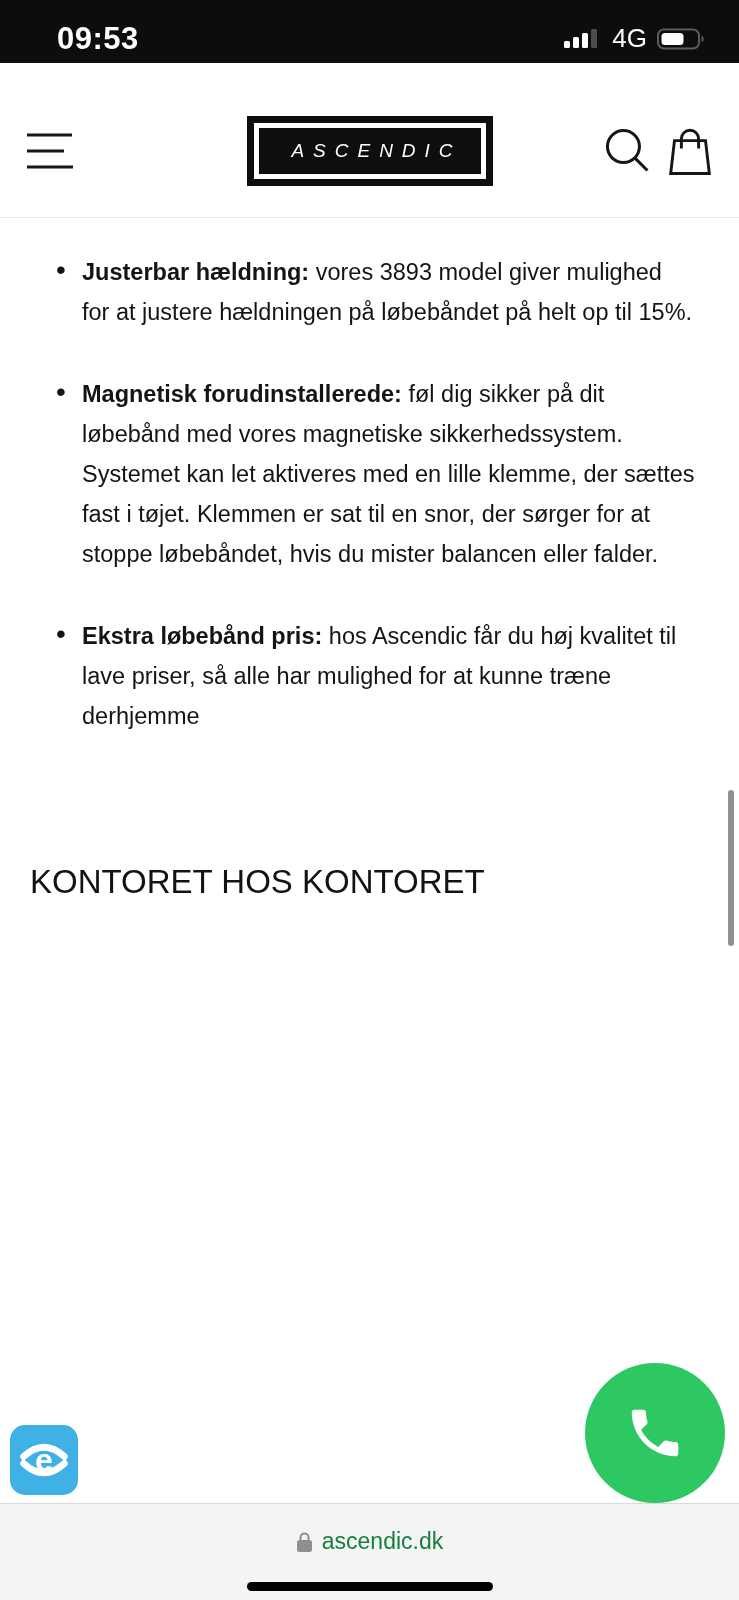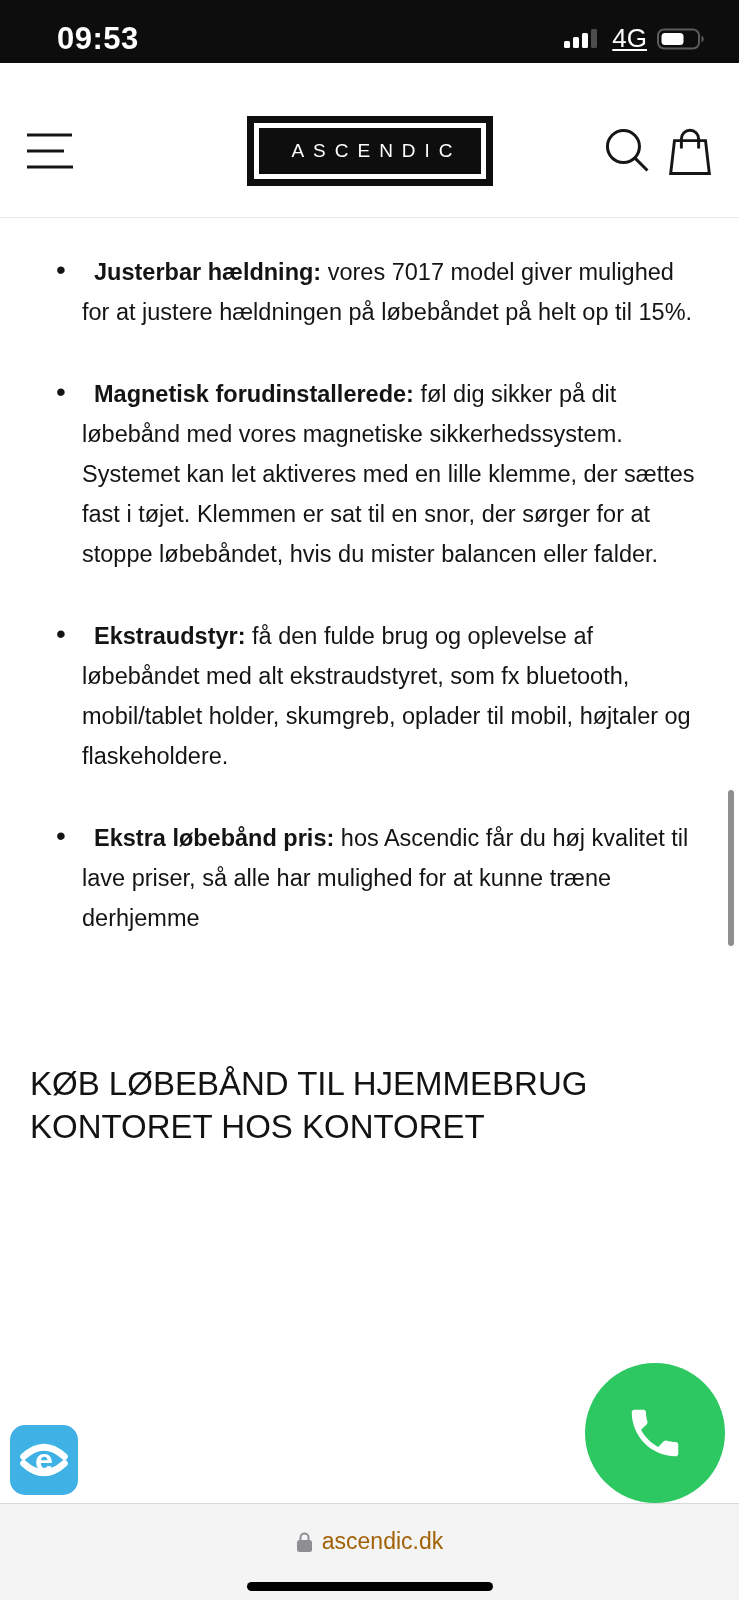--- a/index.html
+++ b/index.html
@@ -7,70 +7,70 @@
     position:relative;width:739px;height:1600px;overflow:hidden;background:#fff;
     font-family:"Liberation Sans", sans-serif;color:var(--text,#111);
   }
   
   .status-bar{
     position:absolute;left:0;top:0;width:739px;height:63px;background:var(--status-bar-bg,#0d0d0d);
     display:flex;align-items:center;justify-content:space-between;box-sizing:border-box;
     padding:14px 32px 0 57px;color:#fff;
   }
   .status-time{font-size:31px;font-weight:700;letter-spacing:.5px;}
-  .status-right{display:flex;align-items:center;gap:10px;text-decoration:underline;}
+  .status-right{display:flex;align-items:center;gap:10px;}
   .status-network{font-size:26px;font-weight:400;}
   
   .site-header{
     position:absolute;left:0;top:84px;width:739px;height:134px;background:#fff;
     border-bottom:1px solid #e8e8e8;box-sizing:border-box;
   }
   .hamburger{position:absolute;left:27px;top:50%;transform:translateY(-50%);width:46px;background:none;border:none;padding:0;cursor:pointer;}
   .hamburger span{display:block;height:3px;background:#161616;margin:13px 0;}
   .hamburger .l1{width:45px}.hamburger .l2{width:37px}.hamburger .l3{width:46px}
   .logo{
     position:absolute;left:50%;top:50%;transform:translate(-50%,-50%);
     border:7px solid #0e0e0e;background:#fff;padding:5px;cursor:pointer;
   }
   .logo-inner{
     background:#0e0e0e;color:#fff;width:208px;height:46px;display:flex;align-items:center;justify-content:center;
-    font-size:19px;letter-spacing:9px;padding-left:14px;font-weight:400;
+    font-size:19px;letter-spacing:9px;padding-left:14px;font-weight:400;font-style:italic;
   }
   .header-icons{position:absolute;right:26px;top:50%;transform:translateY(-50%);display:flex;align-items:center;gap:16px;}
   .icon-btn{background:none;border:none;padding:0;cursor:pointer;display:block;line-height:0;}
   
   .content{position:absolute;left:0;top:218px;width:739px;box-sizing:border-box;padding:34px 44px 0 56px;}
   ul.features{list-style:none;margin:0;padding:0;}
   ul.features li{
     position:relative;padding-left:26px;margin-bottom:42px;
     font-size:23.5px;line-height:40px;color:#141414;
   }
   ul.features li::before{content:"•";position:absolute;left:0;top:-2px;font-size:28px;color:#141414;}
-  ul.features .b{font-weight:700;margin-left:12px;}
+  ul.features .b{font-weight:700;}
   .section-heading{
     margin:124px 0 0 -26px;font-size:33px;line-height:43px;font-weight:400;color:#131313;letter-spacing:0;
   }
   
   .scrollbar{position:absolute;right:5px;top:790px;width:6px;height:156px;border-radius:3px;background:#8f8f8f;z-index:6;cursor:pointer;}
   .phone-fab{
     position:absolute;left:585px;top:1363px;width:140px;height:140px;border-radius:50%;
     background:var(--phone-green,#2ec863);border:none;cursor:pointer;z-index:5;
     display:flex;align-items:center;justify-content:center;padding:0;
   }
   .e-badge{
     position:absolute;left:10px;top:1425px;width:68px;height:70px;border-radius:15px;
     background:var(--badge-blue,#3fb1e5);z-index:5;display:flex;align-items:center;justify-content:center;cursor:pointer;
   }
   
   .browser-bar{
     position:absolute;left:0;top:1503px;width:739px;height:97px;background:#f4f4f4;
     border-top:1px solid #d9d9d9;box-sizing:border-box;z-index:7;
   }
   .url-row{display:flex;align-items:center;justify-content:center;gap:9px;margin-top:24px;cursor:pointer;}
-  .url-text{font-size:23px;color:#a16207;}
+  .url-text{font-size:23px;color:#15803d;}
   .home-indicator{
     position:absolute;left:50%;bottom:9px;transform:translateX(-50%);
     width:246px;height:9px;border-radius:5px;background:#000;cursor:pointer;
   }
 </style>
 </head>
 <body>
 
 <div class="screen">
 
@@ -122,37 +122,32 @@
           </svg>
         </span>
       </button>
     </div>
   </div>
 
   <div class="content">
     <ul class="features">
       <li>
         <span class="b">Justerbar hældning:</span>
-        <span>vores 7017 model giver mulighed for at justere hældningen på løbebåndet på helt op til 15%.</span>
+        <span>vores 3893 model giver mulighed for at justere hældningen på løbebåndet på helt op til 15%.</span>
       </li>
       <li>
         <span class="b">Magnetisk forudinstallerede:</span>
         <span>føl dig sikker på dit løbebånd med vores magnetiske sikkerhedssystem. Systemet kan let aktiveres med en lille klemme, der sættes fast i tøjet. Klemmen er sat til en snor, der sørger for at stoppe løbebåndet, hvis du mister balancen eller falder.</span>
-      </li>
-      <li>
-        <span class="b">Ekstraudstyr:</span>
-        <span>få den fulde brug og oplevelse af løbebåndet med alt ekstraudstyret, som fx bluetooth, mobil/tablet holder, skumgreb, oplader til mobil, højtaler og flaskeholdere.</span>
       </li>
       <li>
         <span class="b">Ekstra løbebånd pris:</span>
         <span>hos Ascendic får du høj kvalitet til lave priser, så alle har mulighed for at kunne træne derhjemme</span>
       </li>
     </ul>
     <h2 class="section-heading">
-      <div>KØB LØBEBÅND TIL HJEMMEBRUG</div>
       <div>KONTORET HOS KONTORET</div>
     </h2>
   </div>
 
   <div class="scrollbar"></div>
 
   <button class="phone-fab" aria-label="call">
     <span style="line-height:0">
       <svg width="62" height="62" viewBox="0 0 24 24" fill="#fff">
         <path d="M6.62 10.79c1.44 2.83 3.76 5.14 6.59 6.59l2.2-2.2c.27-.27.67-.36 1.02-.24 1.12.37 2.33.57 3.57.57.55 0 1 .45 1 1V20c0 .55-.45 1-1 1-9.39 0-17-7.61-17-17 0-.55.45-1 1-1h3.5c.55 0 1 .45 1 1 0 1.25.2 2.45.57 3.57.11.35.03.74-.25 1.02l-2.2 2.2z"></path>

